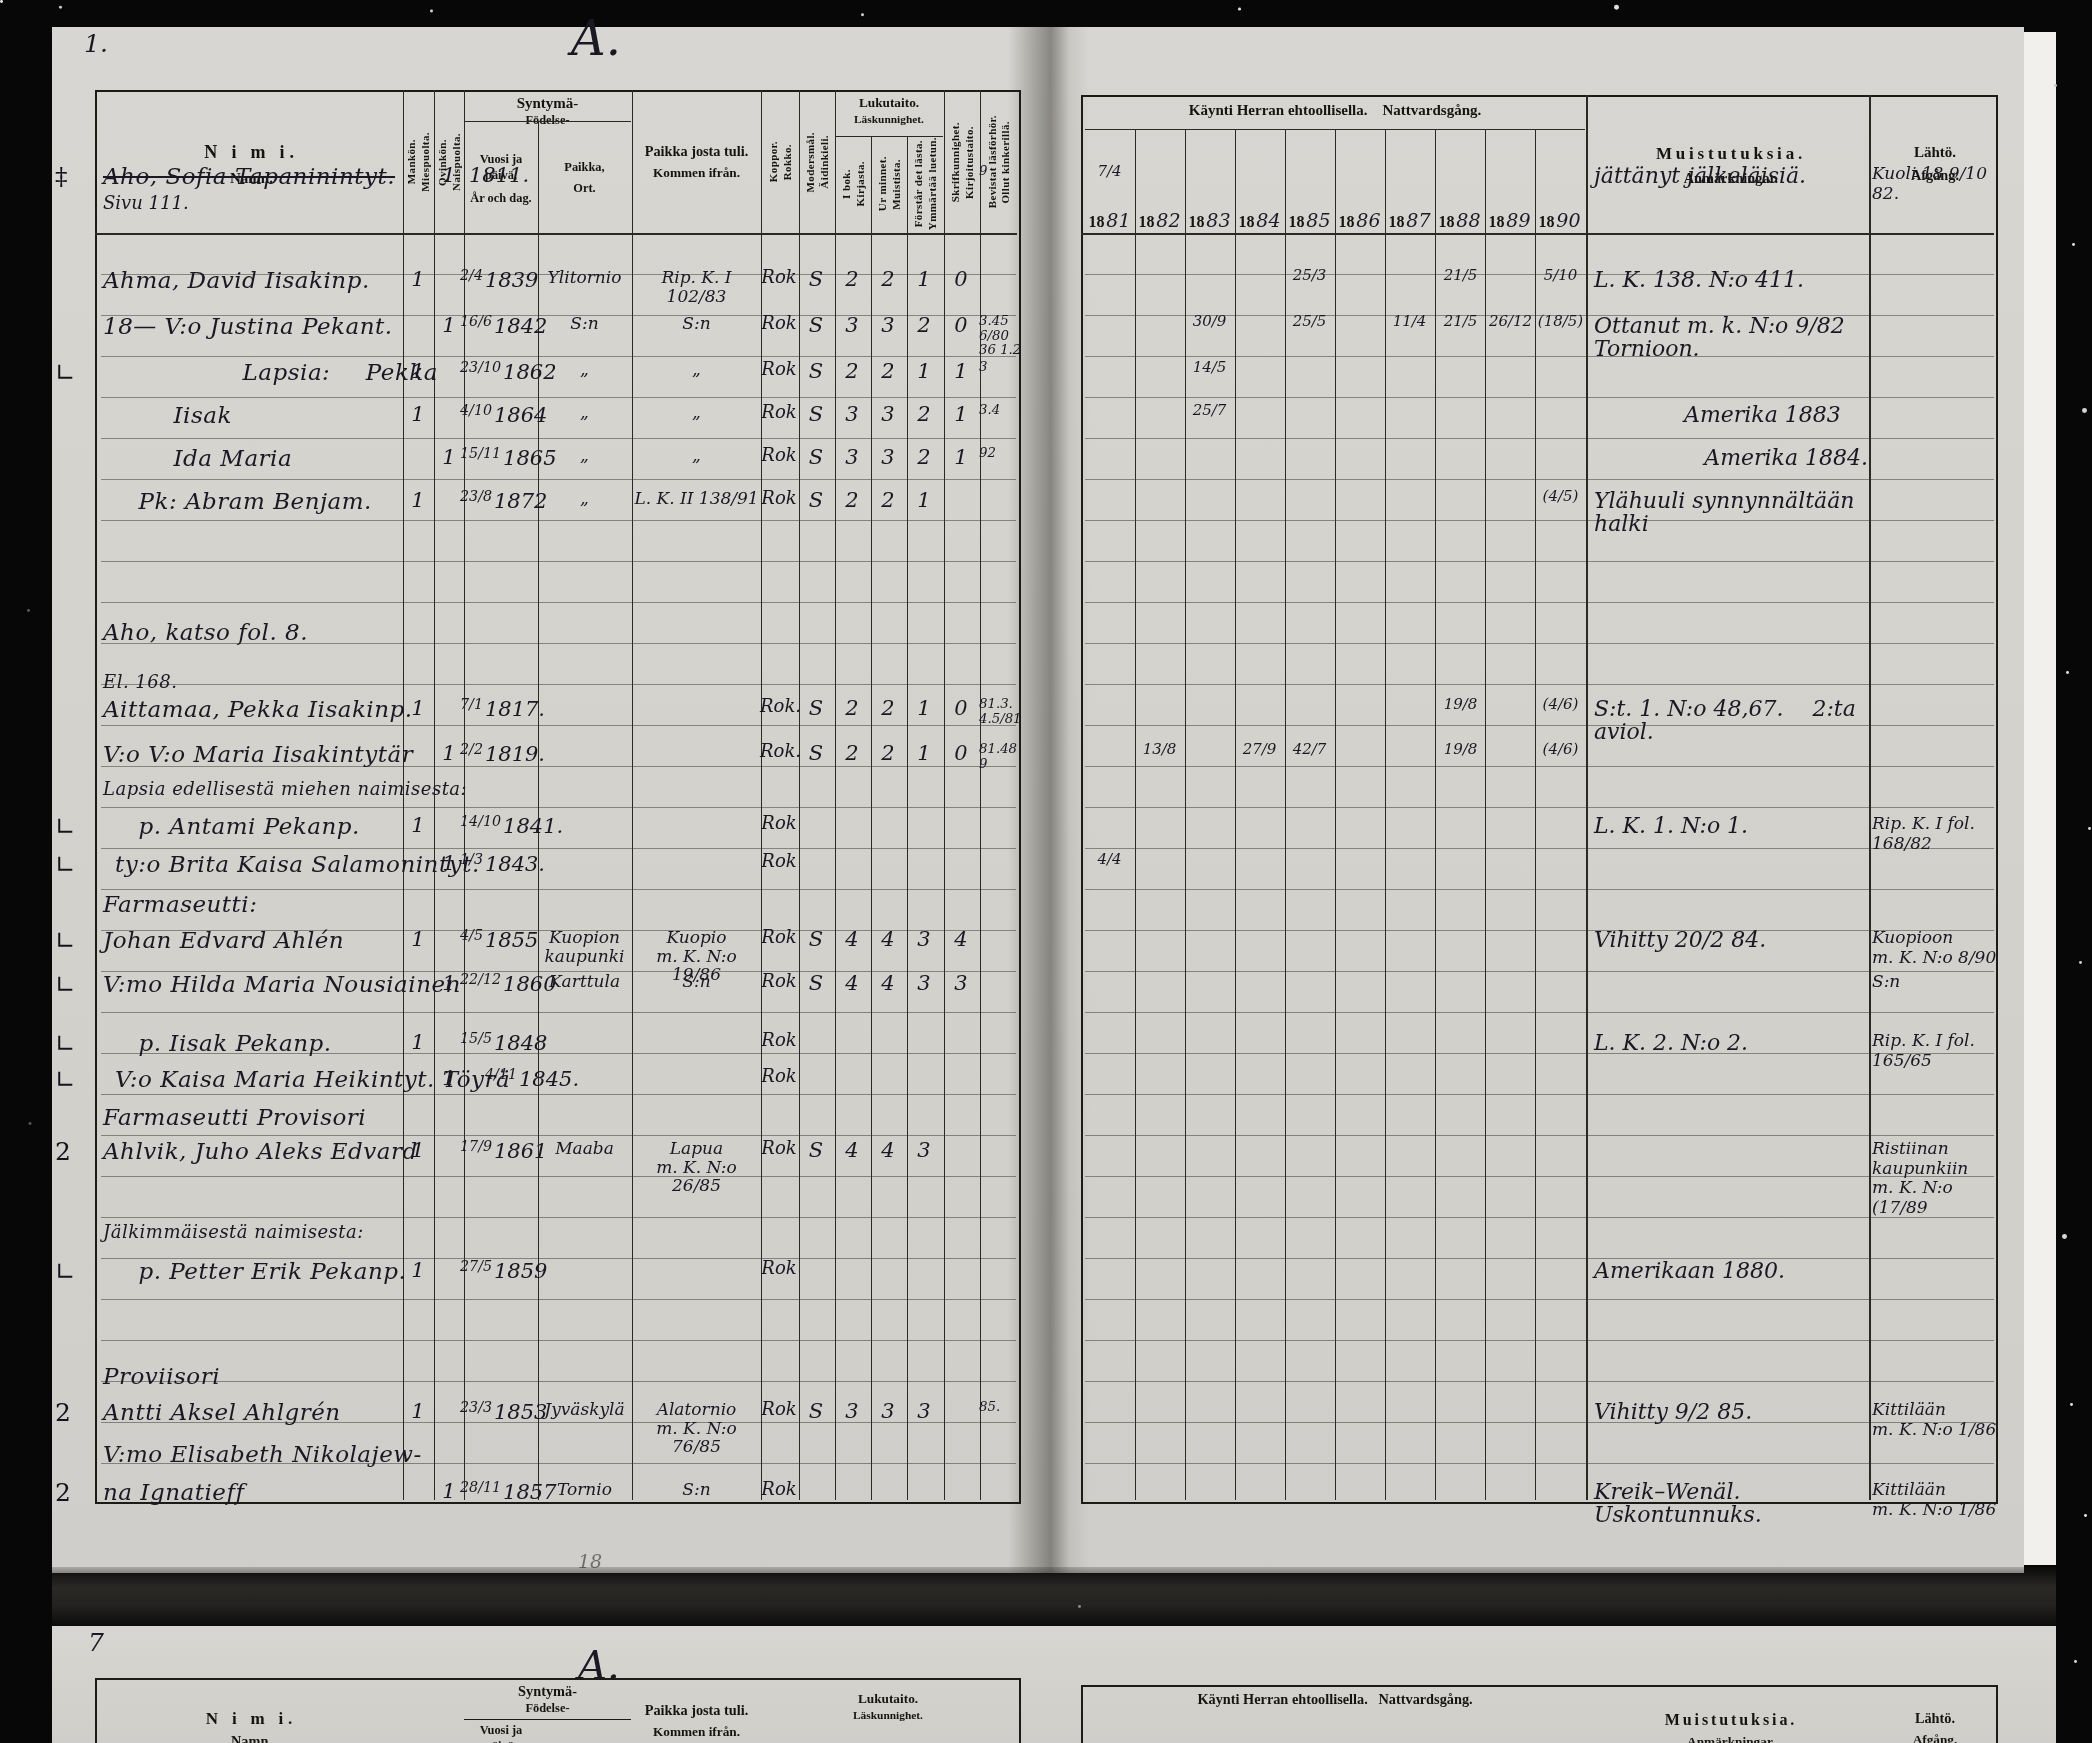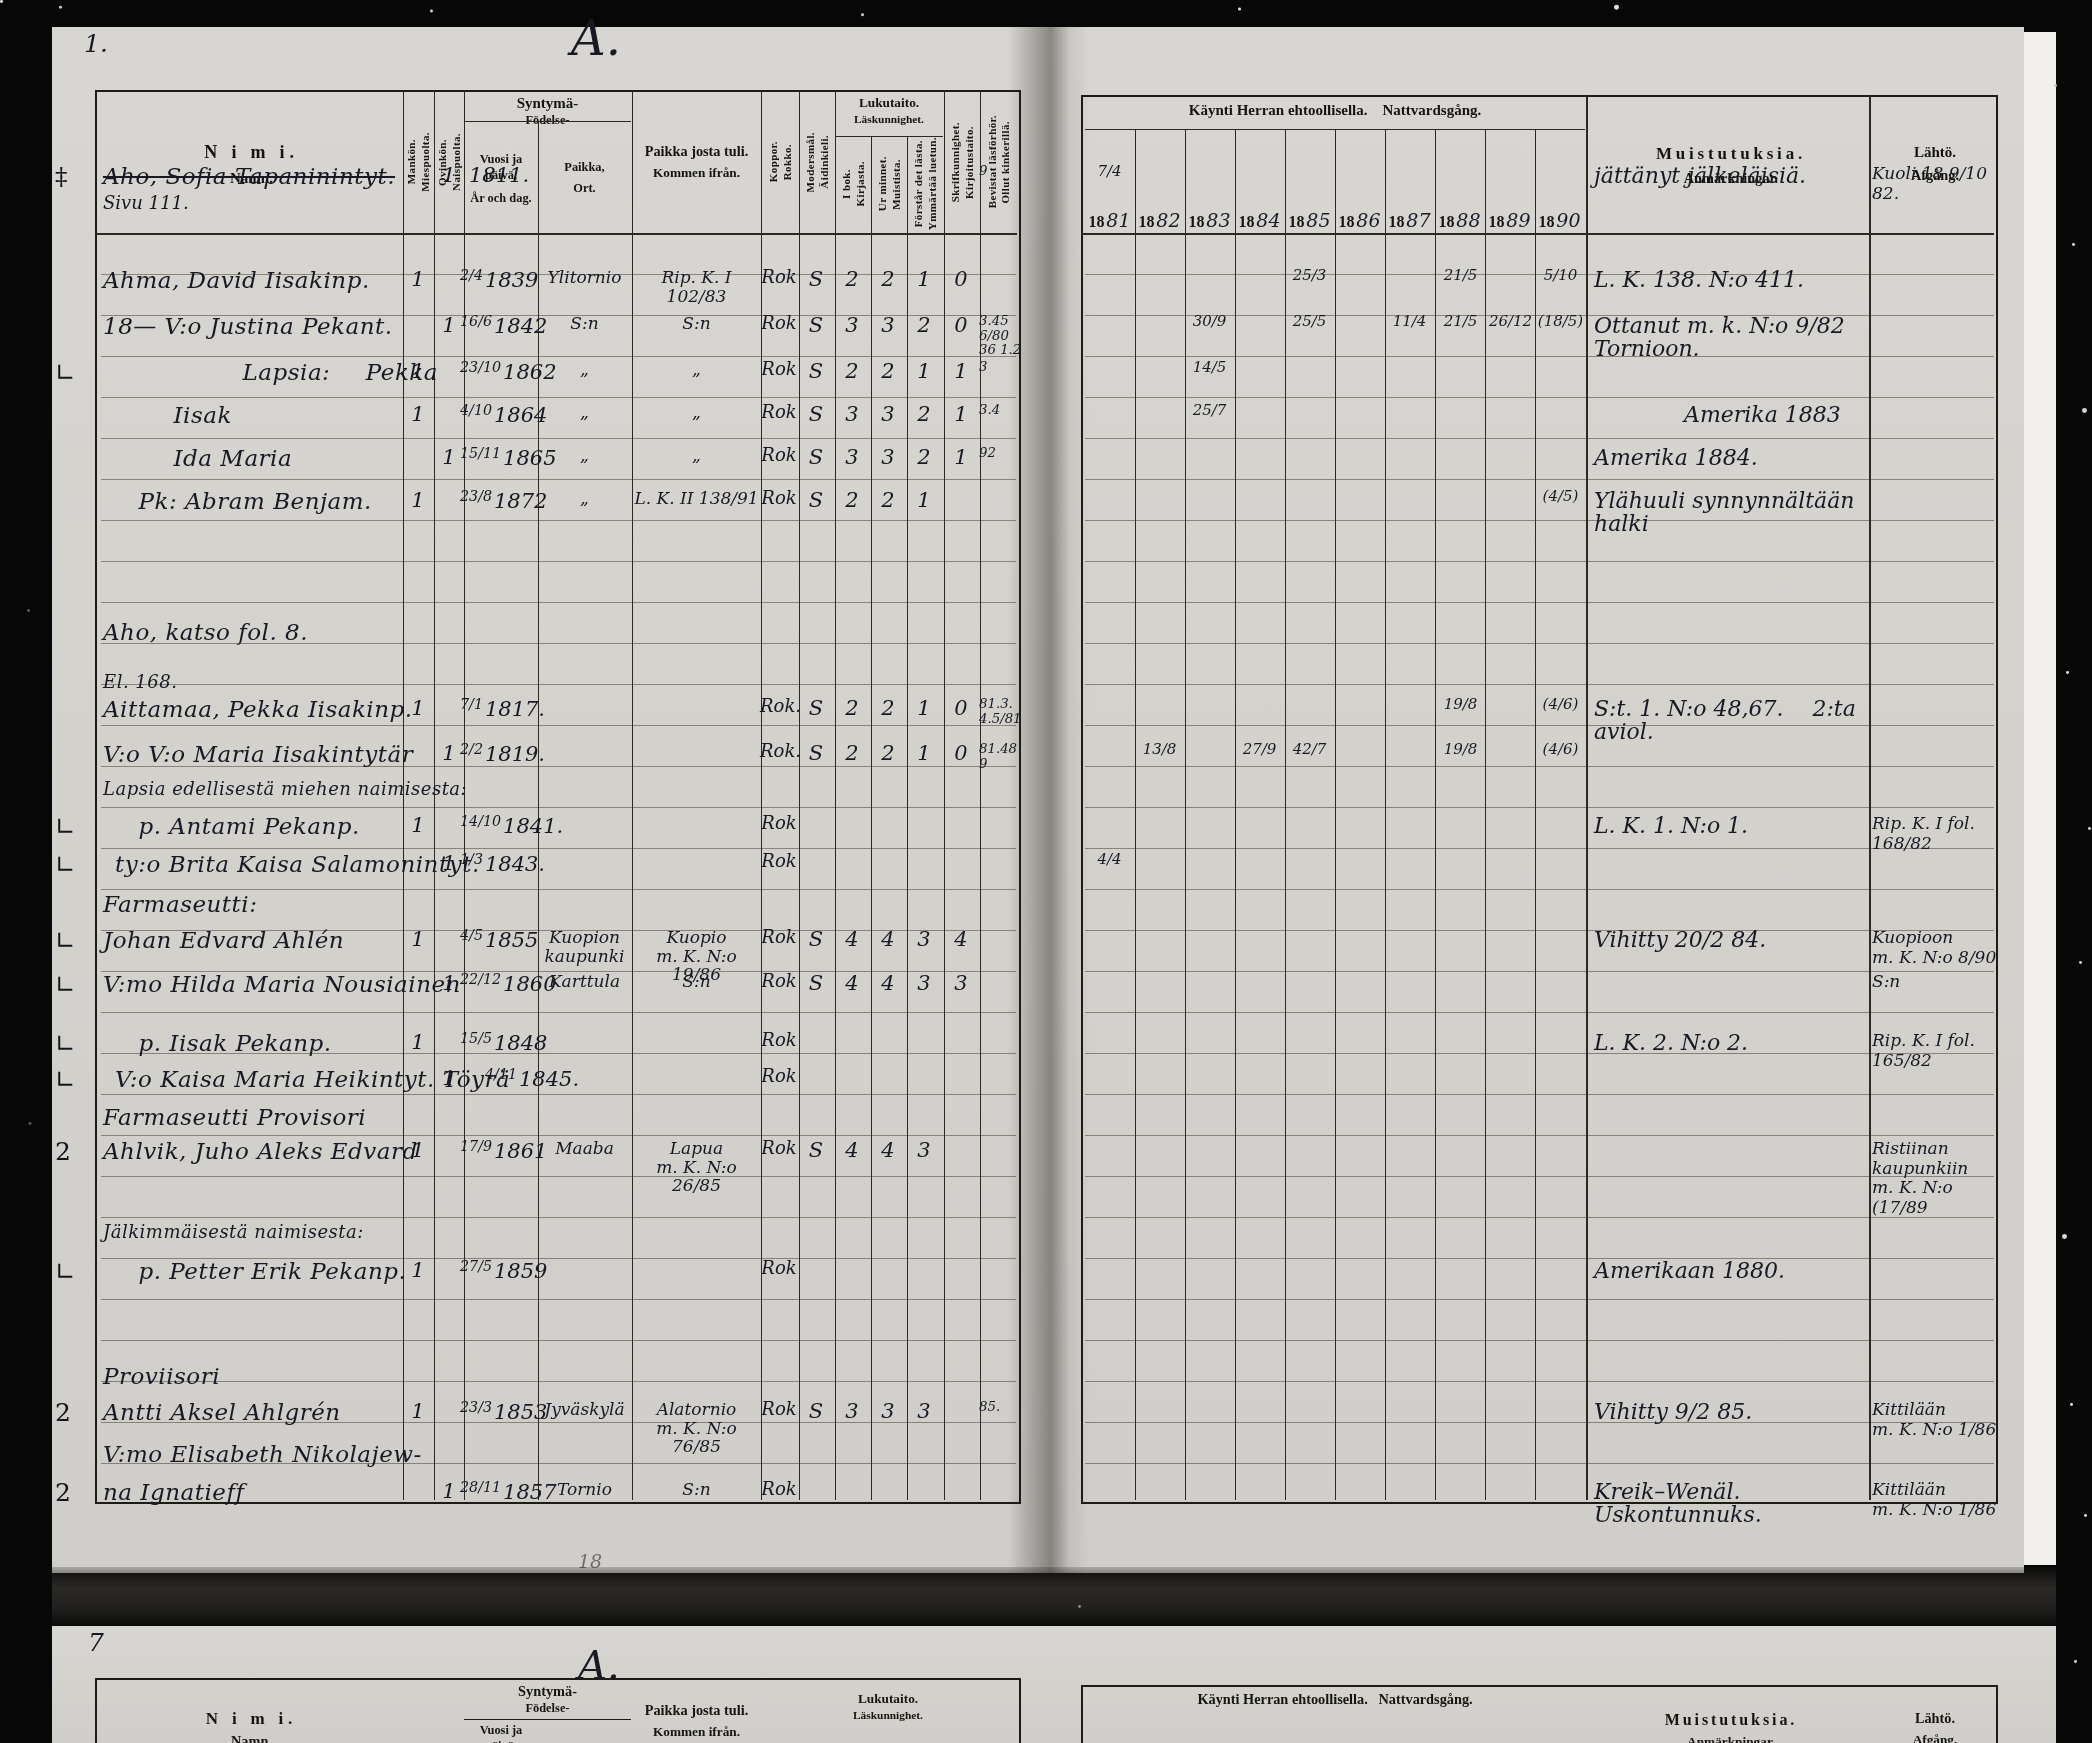--- a/index.html
+++ b/index.html
@@ -363,21 +363,21 @@
       <div class="cell hw ct" style="left: 460px; width: 78px;"><span class="fr">15/11</span><span class="yr">1865</span></div>
       <div class="cell hw ct sm2" style="left: 538px; width: 93px;">„</div>
       <div class="cell hw ct sm2" style="left: 632px; width: 129px;">„</div>
       <div class="cell hw ct rk" style="left: 760px; width: 38px;">Rok</div>
       <div class="cell hw ct" style="left: 798px; width: 36px;">S</div>
       <div class="cell hw ct" style="left: 834px; width: 36px;">3</div>
       <div class="cell hw ct" style="left: 870px; width: 36px;">3</div>
       <div class="cell hw ct" style="left: 906px; width: 36px;">2</div>
       <div class="cell hw ct" style="left: 943px; width: 36px;">1</div>
       <div class="cell hw kk" style="left: 979px; width: 44px;">92</div>
-      <div class="cell hw rm" style="left: 1594px; width: 274px;">Amerika 1884.</div>
+      <div class="cell hw rm" style="left: 1594px; width: 274px; text-align: right;">Amerika 1884.</div>
     </div>
     <div class="row " style="top: 489px;">
       <div class="cell hw nm" style="left: 103px; width: 335px;">  Pk: Abram Benjam.</div>
       <div class="cell hw ct" style="left: 403px; width: 30px;">1</div>
       <div class="cell hw ct" style="left: 460px; width: 78px;"><span class="fr">23/8</span><span class="yr">1872</span></div>
       <div class="cell hw ct sm2" style="left: 538px; width: 93px;">„</div>
       <div class="cell hw ct sm2" style="left: 632px; width: 129px;">L. K. II 138/91</div>
       <div class="cell hw ct rk" style="left: 760px; width: 38px;">Rok</div>
       <div class="cell hw ct" style="left: 798px; width: 36px;">S</div>
       <div class="cell hw ct" style="left: 834px; width: 36px;">2</div>
@@ -482,21 +482,21 @@
       <div class="cell hw ct" style="left: 943px; width: 36px;">3</div>
       <div class="cell hw dp" style="left: 1872px; width: 126px;">S:n</div>
     </div>
     <div class="row " style="top: 1031px;">
       <div class="cell hw mg" style="left: 55px; width: 42px;">∟</div>
       <div class="cell hw nm" style="left: 103px; width: 335px;">  p. Iisak Pekanp.</div>
       <div class="cell hw ct" style="left: 403px; width: 30px;">1</div>
       <div class="cell hw ct" style="left: 460px; width: 78px;"><span class="fr">15/5</span><span class="yr">1848</span></div>
       <div class="cell hw ct rk" style="left: 760px; width: 38px;">Rok</div>
       <div class="cell hw rm" style="left: 1594px; width: 274px;">L. K. 2. N:o 2.</div>
-      <div class="cell hw dp" style="left: 1872px; width: 126px;">Rip. K. I fol. 165/82</div>
+      <div class="cell hw dp" style="left: 1872px; width: 126px;">Rip. K. I fol. 165/65</div>
     </div>
     <div class="row " style="top: 1067px;">
       <div class="cell hw mg" style="left: 55px; width: 42px;">∟</div>
       <div class="cell hw nm" style="left: 103px; width: 335px;"> V:o Kaisa Maria Heikintyt. Töyrä</div>
       <div class="cell hw ct" style="left: 434px; width: 30px;">1</div>
       <div class="cell hw ct" style="left: 485px; width: 78px;"><span class="fr">4/11</span><span class="yr">1845.</span></div>
       <div class="cell hw ct rk" style="left: 760px; width: 38px;">Rok</div>
     </div>
     <div class="row sect" style="top: 1105px;">
       <div class="cell hw nm" style="left: 103px; width: 335px;">Farmaseutti Provisori</div>

